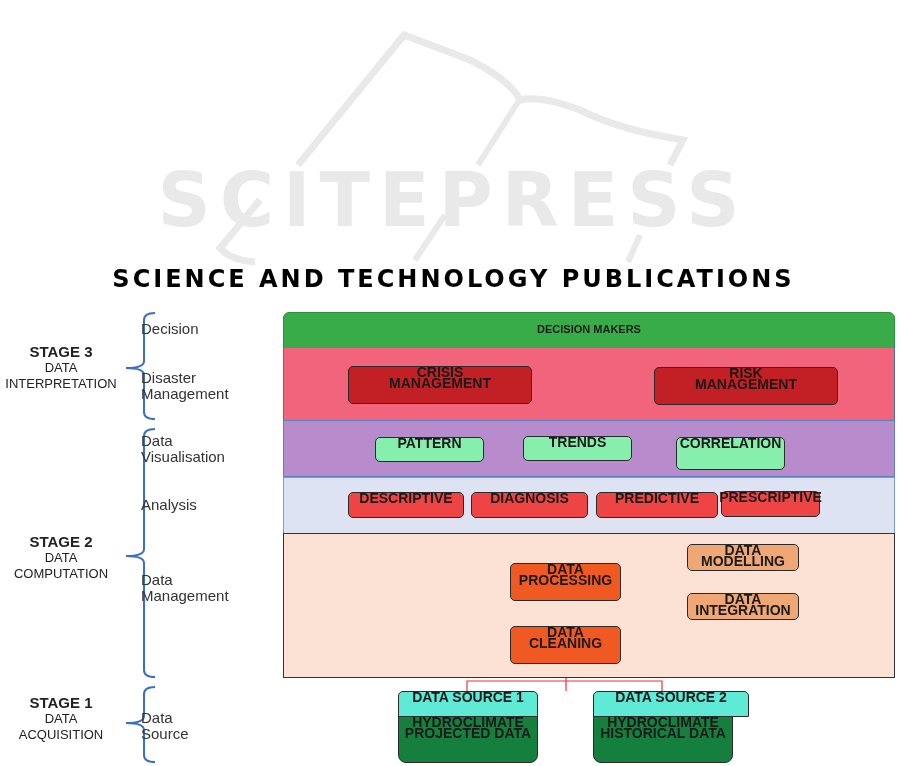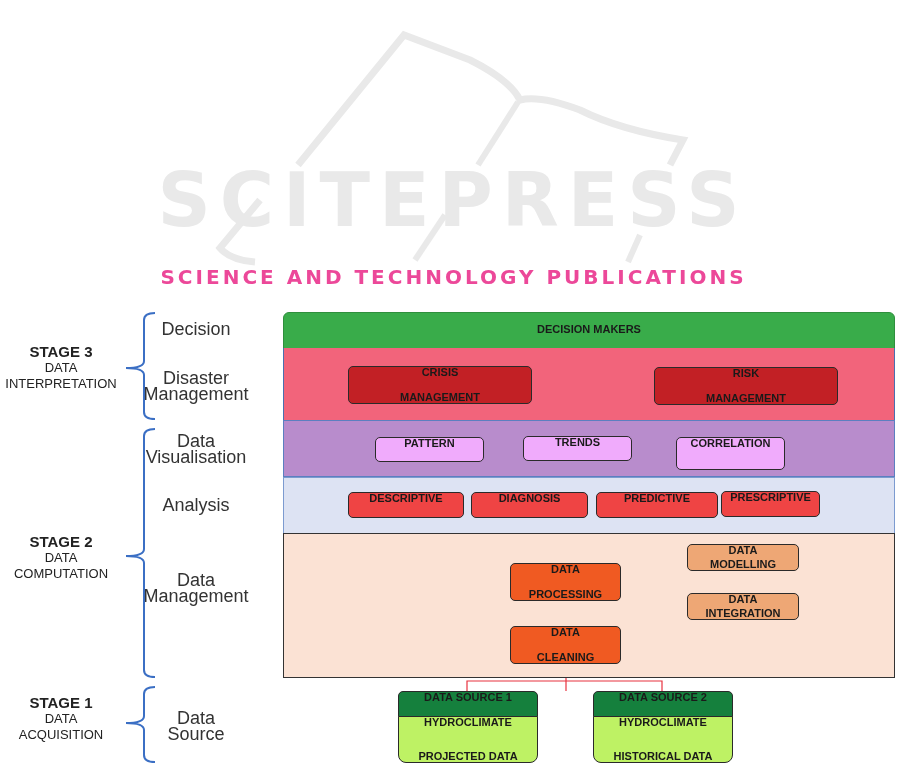--- a/index.html
+++ b/index.html
@@ -1,47 +1,47 @@
 <!DOCTYPE html>
 <html><head>
 <meta charset="utf-8">
 <style>
   html, body { margin: 0; padding: 0; background: #ffffff; }
   body { width: 901px; height: 766px; position: relative; overflow: hidden; font-family: "Liberation Sans", sans-serif; }
 
   
   .wm-logo { position: absolute; left: 0; top: 0; width: 901px; height: 300px; }
   .wm-title { position: absolute; left: 8px; top: 168px; width: 890px; text-align: center; font-family: "DejaVu Sans", sans-serif; font-weight: bold; font-size: 74px; letter-spacing: 9px; color: #e9e9e9; line-height: 64px; }
-  .wm-sub { position: absolute; left: 6px; top: 265px; width: 895px; text-align: center; font-family: "DejaVu Sans", sans-serif; font-weight: bold; font-size: 20px; letter-spacing: 3px; color: #ec4899; }
+  .wm-sub { position: absolute; left: 6px; top: 265px; width: 895px; text-align: center; font-family: "DejaVu Sans", sans-serif; font-weight: bold; font-size: 24px; letter-spacing: 3px; color: #000000; }
 
   
   .stage { position: absolute; width: 120px; text-align: center; color: #222; font-size: 13px; line-height: 16px; }
   .stage .num { font-weight: bold; font-size: 15px; display: block; }
   .stage .name { display: block; }
 
-  .layer-label { position: absolute; right: 650px; text-align: center; font-size: 18px; line-height: 16px; color: #333; width: 110px; }
+  .layer-label { position: absolute; right: 650px; text-align: left; font-size: 15px; line-height: 16px; color: #333; width: 110px; }
 
   
   .band { position: absolute; left: 283px; width: 612px; box-sizing: border-box; }
   .band-decision { top: 312px; height: 37px; background: #39ac4a; border: 1px solid #2f8f3d; border-radius: 6px 6px 0 0; }
   .band-disaster { top: 348px; height: 73px; background: #f2647b; border-left: 1px solid #4a6fb0; border-right: 1px solid #4a6fb0; }
   .band-visual { top: 420px; height: 57px; background: #b88ccc; border: 1px solid #5b7fc0; }
   .band-analysis { top: 477px; height: 57px; background: #dde3f3; border: 1px solid #7c9bd0; }
   .band-manage { top: 533px; height: 145px; background: #fbe2d4; border: 1.5px solid #333; }
 
   .band-title { position: absolute; left: 0; right: 0; top: 10px; text-align: center; font-weight: bold; font-size: 11px; color: #1a1a1a; }
 
-  .box { position: absolute; box-sizing: border-box; border: 1.5px solid #2a2a2a; border-radius: 5px; text-align: center; font-weight: bold; font-size: 11px; color: #1a1a1a; display: flex; flex-direction: column; justify-content: space-between; align-items: center; line-height: 11px; }
+  .box { position: absolute; box-sizing: border-box; border: 1.5px solid #2a2a2a; border-radius: 5px; text-align: center; font-weight: bold; font-size: 14px; color: #1a1a1a; display: flex; flex-direction: column; justify-content: flex-start; align-items: center; line-height: 11px; }
   .box-red { background: #c22025; }
-  .box-purple { background: #f0abfc; }
+  .box-purple { background: #86efac; }
   .box-blue { background: #ef4444; }
   .box-orange { background: #f05a22; }
   .box-peach { background: #eea775; }
-  .box-brown { background: #15803d; border-radius: 5px 5px 0 0; }
-  .box-yellow { background: #bef264; border-radius: 0 0 8px 8px; }
+  .box-brown { background: #5eead4; border-radius: 5px 5px 0 0; }
+  .box-yellow { background: #15803d; border-radius: 0 0 8px 8px; }
 
   svg.overlay { position: absolute; left: 0; top: 0; width: 901px; height: 766px; pointer-events: none; }
 </style>
 </head>
 <body>
 
 <svg class="wm-logo" viewBox="0 0 901 300">
   <path d="M298 165 L404 35 Q430 45 470 60 Q510 80 520 100 Q540 95 580 110 Q620 130 683 140 L670 165" fill="none" stroke="#e9e9e9" stroke-width="7"></path>
   <path d="M518 102 L478 165" fill="none" stroke="#e9e9e9" stroke-width="6"></path>
   <path d="M260 200 L220 248 Q230 260 255 262" fill="none" stroke="#e9e9e9" stroke-width="7"></path>
@@ -164,19 +164,19 @@
   <span>INTEGRATION</span>
 </div>
 
 <div class="box box-brown" style="left:398px; top:691px; width:140px; height:26px;">
   <span>DATA SOURCE 1</span>
 </div>
 <div class="box box-yellow" style="left:398px; top:716px; width:140px; height:47px;">
   <span>HYDROCLIMATE</span>
   <span>PROJECTED DATA</span>
 </div>
-<div class="box box-brown" style="left:593px; top:691px; width:140px; height:26px;">
+<div class="box box-brown" style="left:593px; top:691px; width:156px; height:26px;">
   <span>DATA SOURCE 2</span>
 </div>
 <div class="box box-yellow" style="left:593px; top:716px; width:140px; height:47px;">
   <span>HYDROCLIMATE</span>
   <span>HISTORICAL DATA</span>
 </div>
 
 </body></html>

